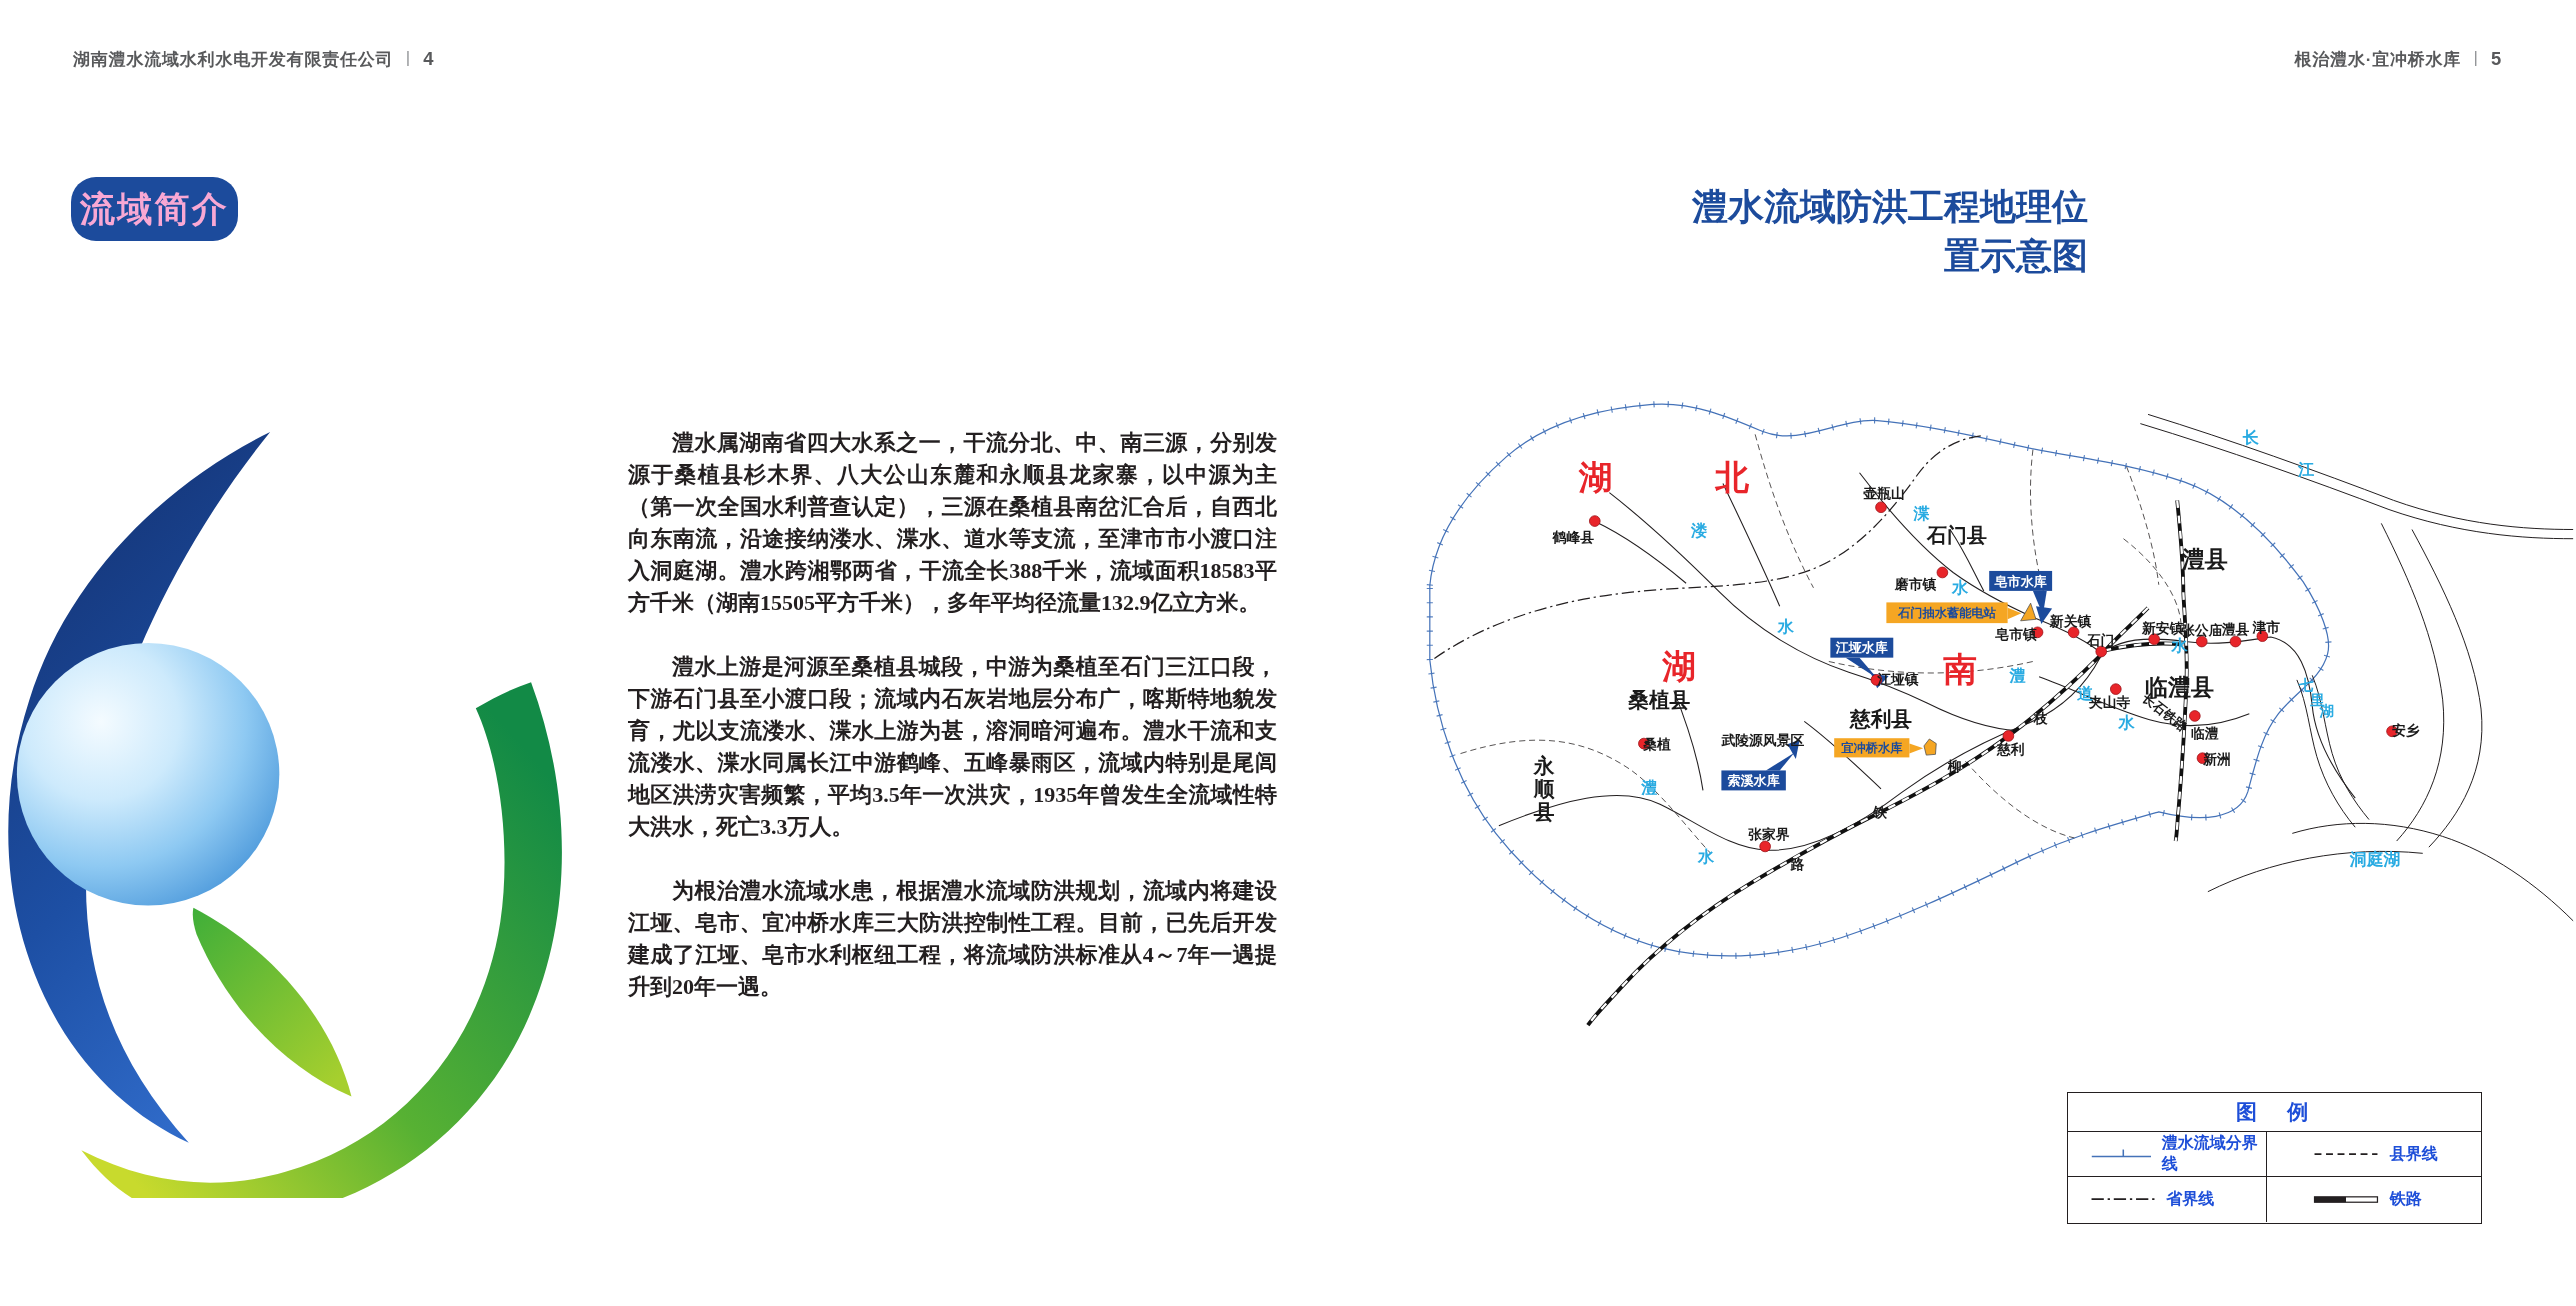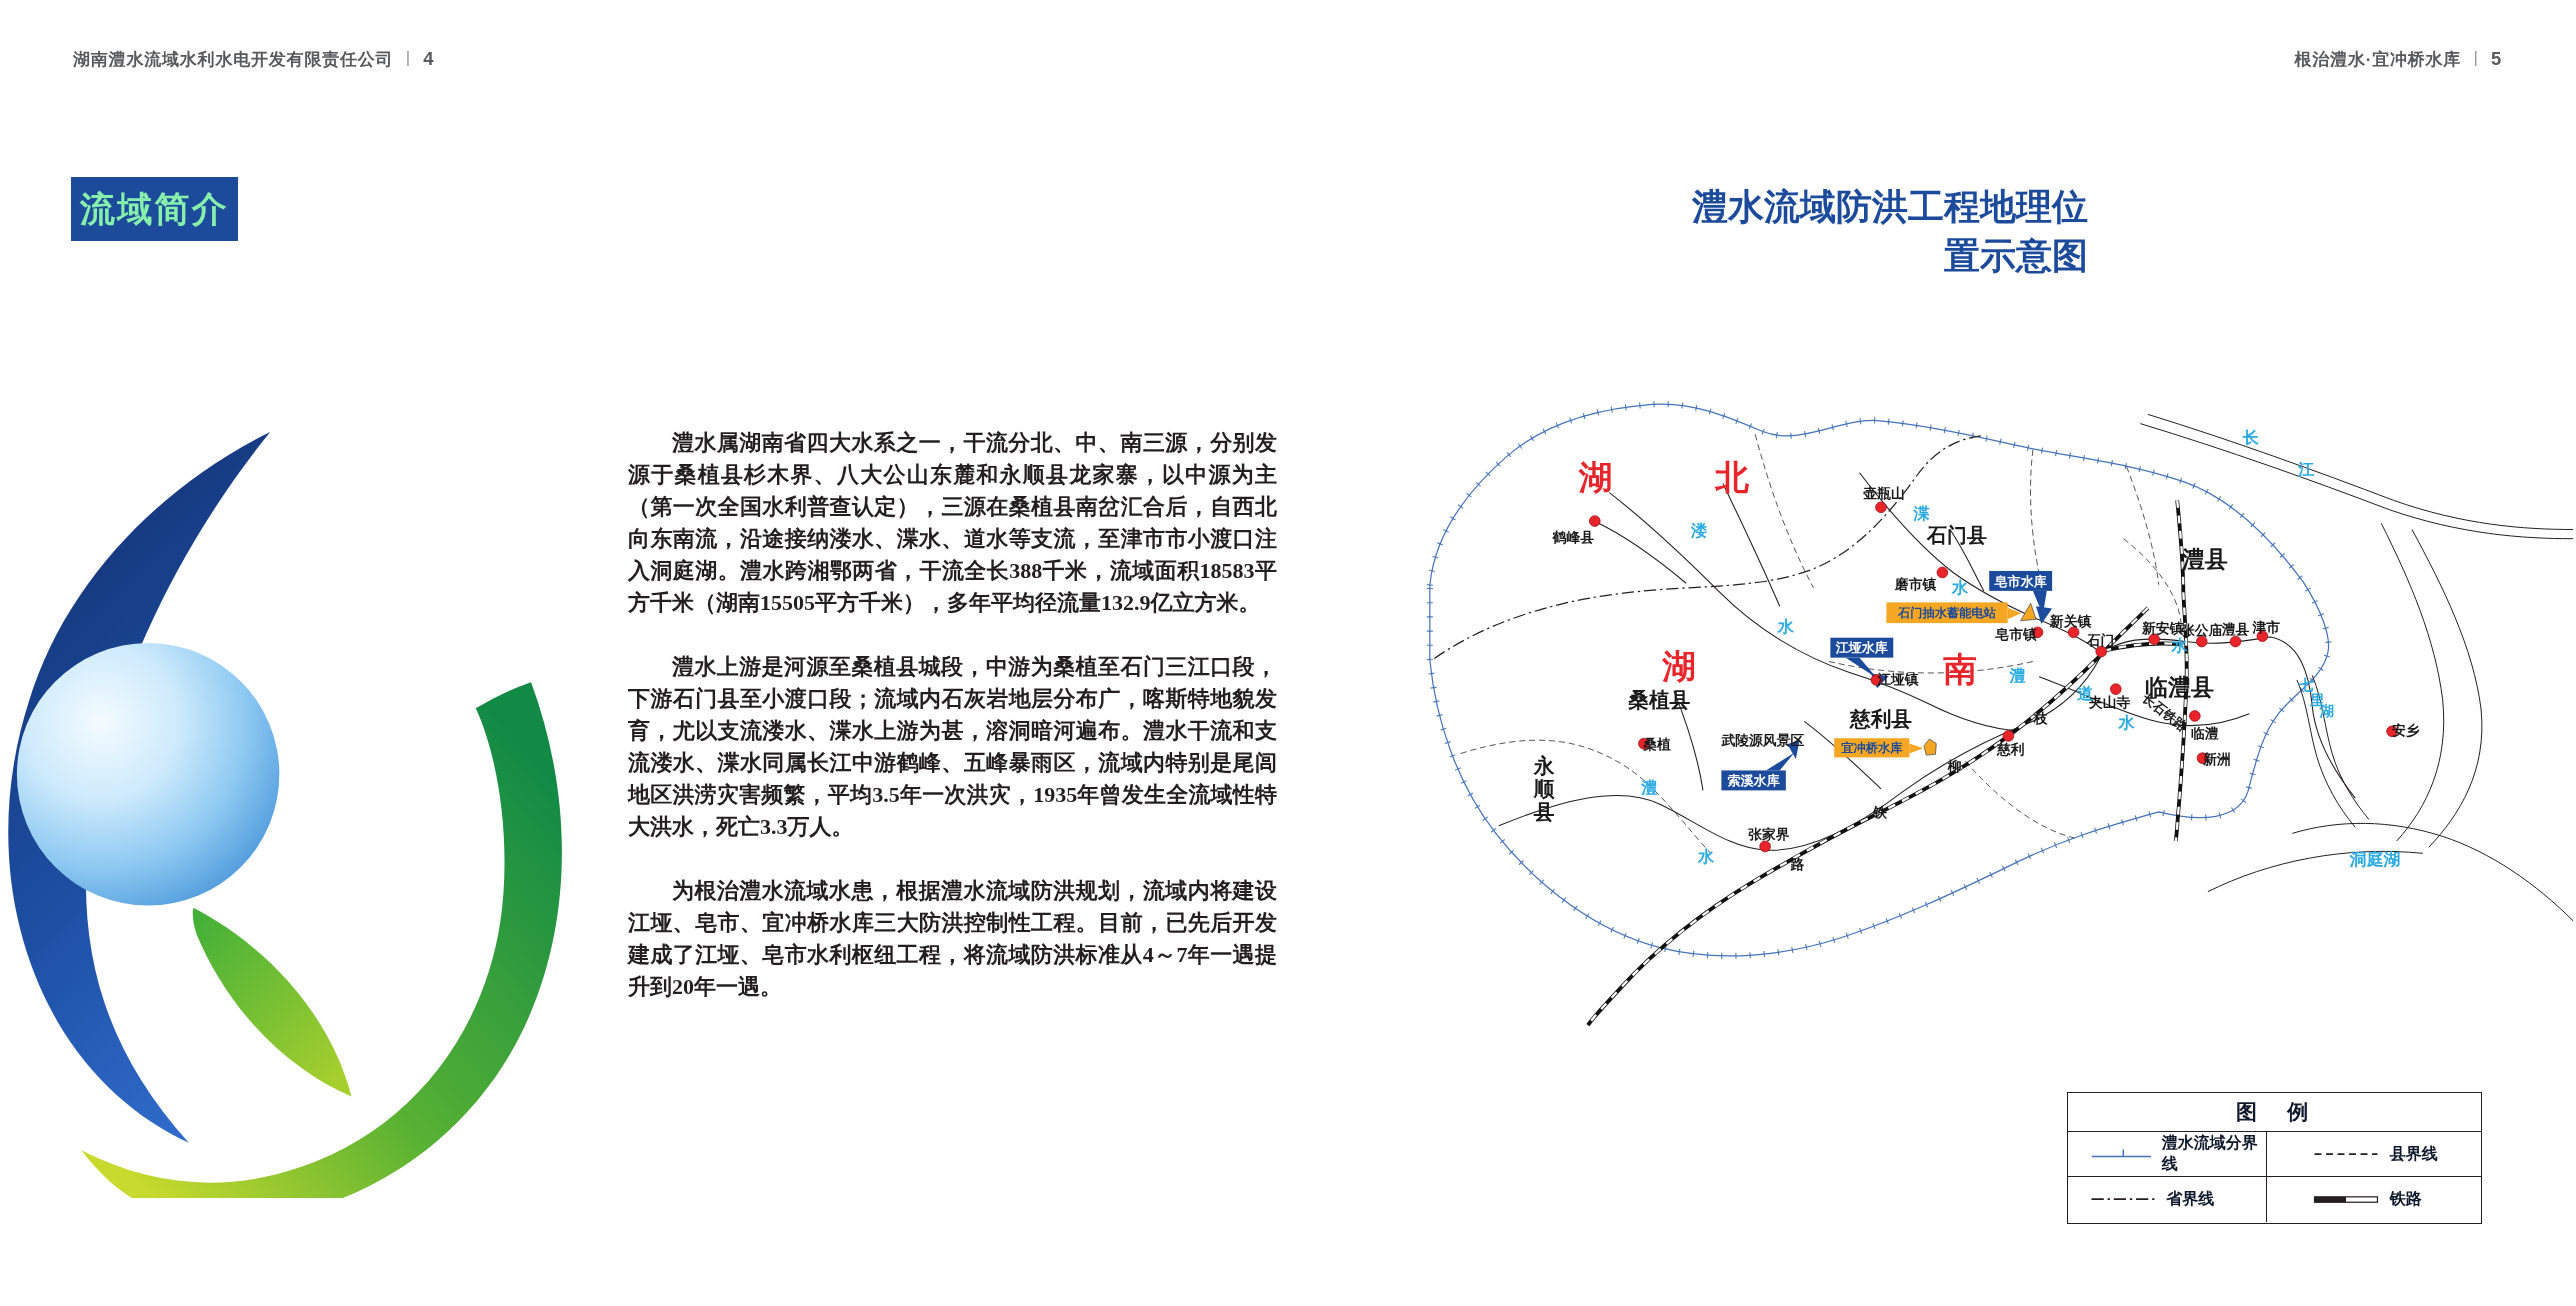--- a/index.html
+++ b/index.html
@@ -7,38 +7,38 @@
           font-family:"Liberation Sans",sans-serif;}
   
   .hdr{position:absolute;top:48px;display:flex;align-items:flex-start;gap:12.3px;
        color:#58595b;font-weight:bold;font-size:17px;letter-spacing:0.8px;}
   .hdr-left{left:73px;}
   .hdr-right{right:74px;}
   .hdr .pgnum{font-size:18.4px;}
   .hdr .div{color:#939598;font-weight:normal;font-size:17px;}
   
   .sec-title{position:absolute;left:71px;top:177px;width:167px;height:64px;background:#1c4b9c;
-             display:flex;align-items:center;justify-content:center;color:#86efac;font-size:35px;
-             font-weight:bold;letter-spacing:2.3px;}
+             display:flex;align-items:center;justify-content:center;color:#f9a8d4;font-size:35px;
+             font-weight:bold;letter-spacing:2.3px;border-radius:25px;}
   
   .body-col{position:absolute;left:628px;top:427px;width:649px;color:#231f20;
             font-family:"Liberation Serif",serif;font-weight:bold;font-size:22px;
             line-height:32px;text-align:justify;}
   .body-col p{margin:0 0 32px 0;text-indent:2em;}
   
   .logo-svg{position:absolute;left:0;top:415px;width:660px;height:783px;}
   
   .map-title{position:absolute;left:1658px;top:183px;width:430px;text-align:right;
              color:#1c4b9c;font-size:36px;font-weight:bold;}
   
   .map-svg{position:absolute;left:1374px;top:330px;width:1202px;height:775px;}
   .map-svg text{font-family:"Liberation Sans",sans-serif;}
   
   .legend{position:absolute;left:2067px;top:1092px;width:415px;height:132px;
-          border:1.5px solid #231f20;background:#fff;box-sizing:border-box;color:#0f172a;}
+          border:1.5px solid #231f20;background:#fff;box-sizing:border-box;color:#1d4ed8;}
   .legend-title{height:38px;border-bottom:1.5px solid #231f20;display:flex;align-items:center;
                 justify-content:center;font-weight:bold;font-size:21px;letter-spacing:4.6px;}
   .legend-row{display:flex;height:45px;box-sizing:border-box;}
   .legend-row.first{border-bottom:1.5px solid #231f20;}
   .legend-cell{display:flex;align-items:center;gap:10.7px;box-sizing:border-box;padding-left:21.5px;}
   .legend-cell.c1{width:199px;border-right:1.5px solid #231f20;}
   .legend-cell.c2{flex:1;padding-left:46px;}
   .legend-cell .lbl{font-weight:bold;font-size:16px;}
 </style>
 </head>

